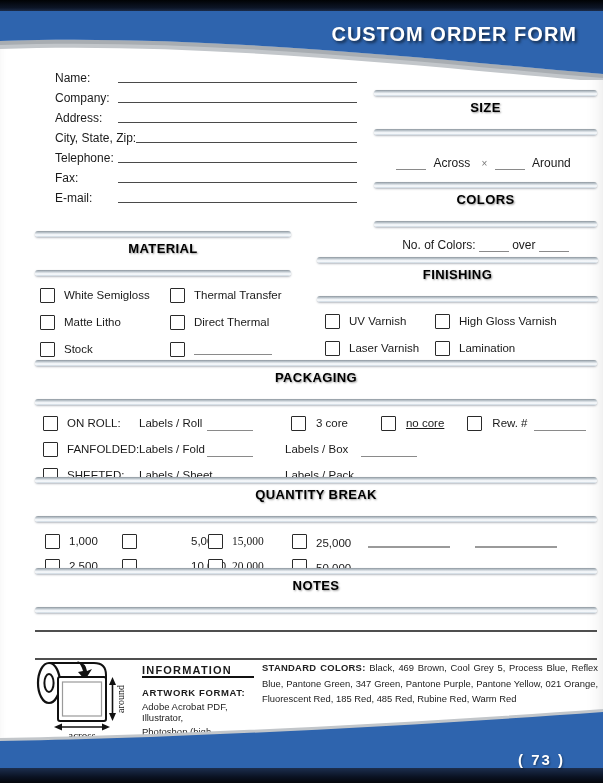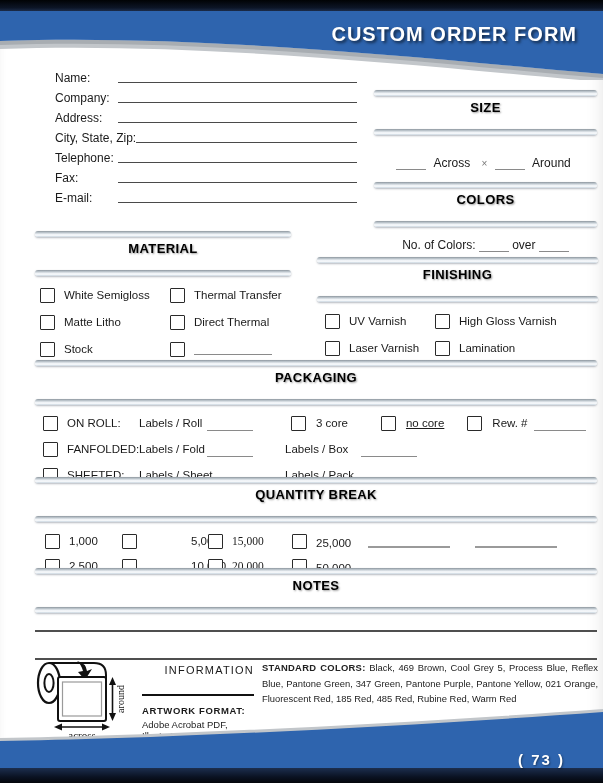--- a/index.html
+++ b/index.html
@@ -81,22 +81,22 @@
   .qi1{width:77px;margin-left:10px;} .qi2{width:86px;gap:45px;} .qi3{width:84px;font-family:Liberation Serif, serif;} .qi4{width:76px;align-items:flex-end;}
   .q-blank{display:inline-block;width:82px;height:12px;border-bottom:2px solid #9a9a9a;}
   .q-blank2{margin-left:25px;}
   
   .notes-box{left:35px;top:568px;width:562px;}
   .note-line{height:17px;border-bottom:2px solid #4f4f4f;}
   .note-line + .note-line{height:26px;}
   
   .info-block{position:absolute;left:142px;top:664px;width:112px;}
   .info-title{
-    font-size:11px;font-weight:normal;letter-spacing:1.2px;text-align:right;
-    border-bottom:2px solid #111;padding-bottom:18px;
+    font-size:11px;font-weight:bold;letter-spacing:1.2px;text-align:left;
+    border-bottom:2px solid #111;padding-bottom:0;
   }
   .artwork-label{font-size:9.5px;font-weight:bold;letter-spacing:.6px;margin-top:9px;}
   .artwork-line{font-size:9.5px;margin-top:3px;color:#222;}
   .std-colors{
     position:absolute;left:262px;top:660px;width:336px;
     font-size:9.4px;line-height:1.65;text-align:justify;color:#222;
   }
   .std-colors b{letter-spacing:.3px;}
   .roll-svg{position:absolute;left:28px;top:657px;}
 </style>

